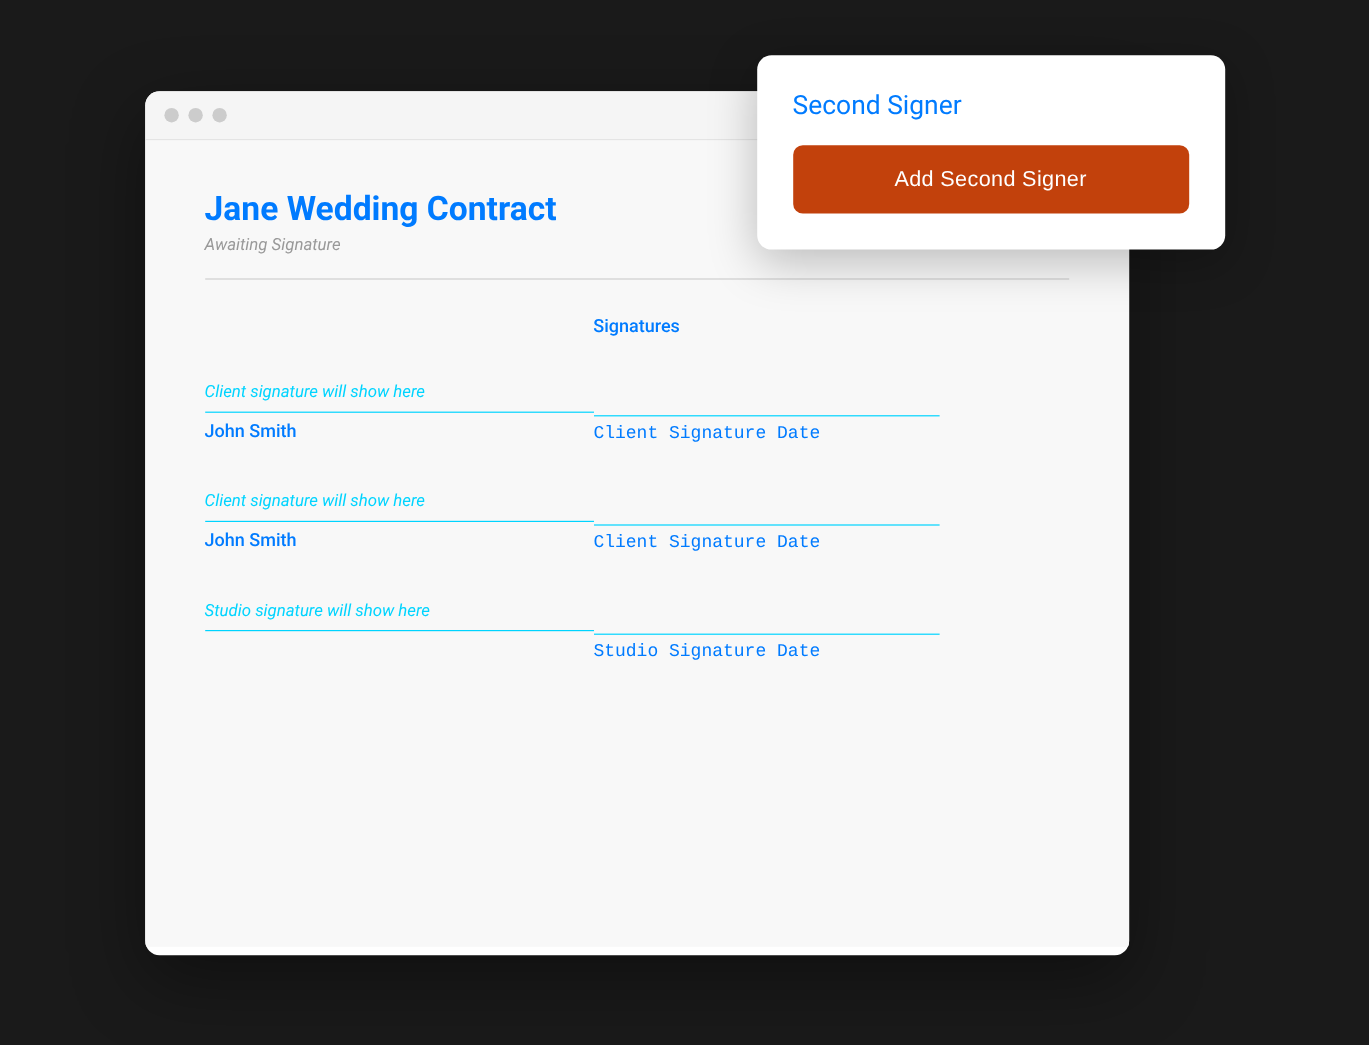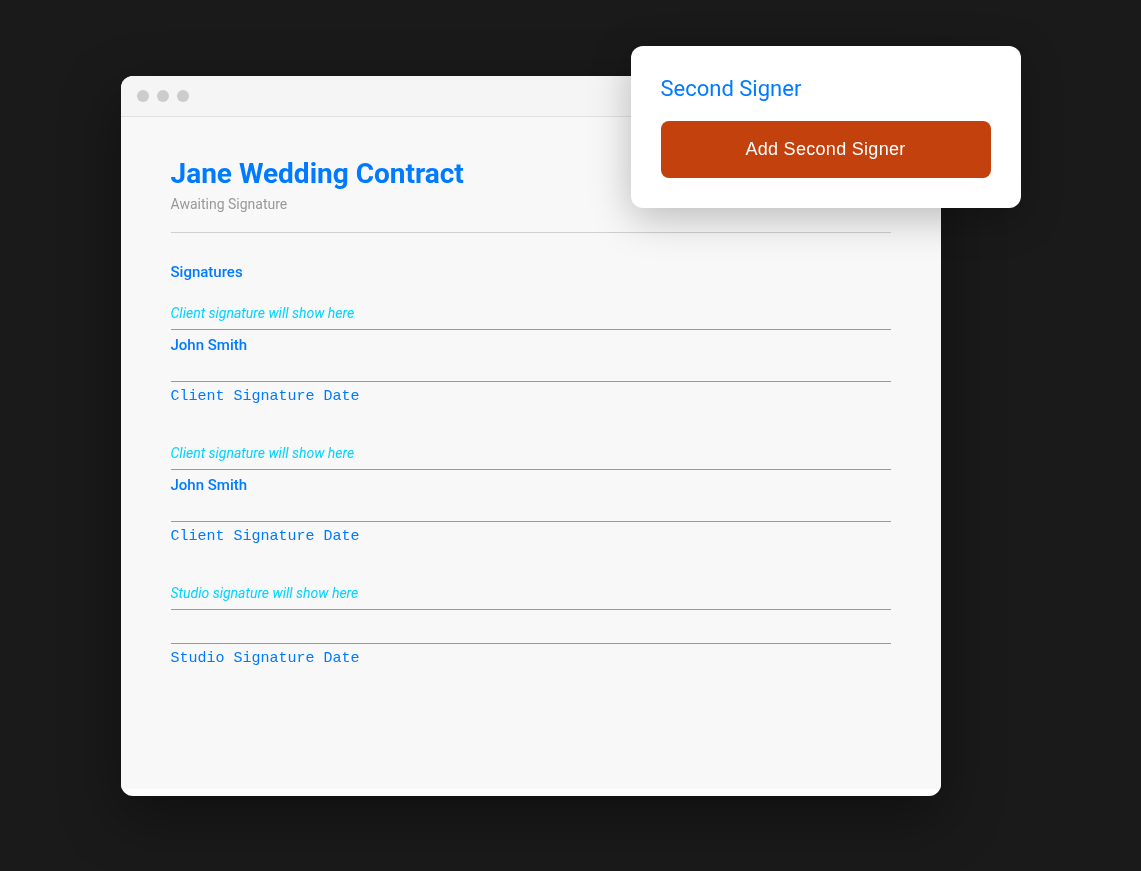--- a/index.html
+++ b/index.html
@@ -58,40 +58,41 @@
       font-size: 28px;
       font-weight: 700;
       color: #007bff;
       margin-bottom: 6px;
     }
 
     .contract-status {
       font-size: 14px;
       color: #999;
       margin-bottom: 20px;
+      font-style: italic;
     }
 
     .divider {
       border: none;
       border-top: 1px solid #d0d0d0;
       margin-bottom: 30px;
     }
 
     .signatures-label {
       font-size: 15px;
       color: #007bff;
       font-weight: 500;
-      margin-bottom: 24px;
+      margin-bottom: 38px;
+      text-align: center;
     }
 
     .signature-row {
       display: flex;
       justify-content: flex-start;
       margin-bottom: 40px;
-      flex-direction: column;
     }
 
     .signature-block {
       flex: 0 0 45%;
     }
 
     .sig-placeholder {
       font-size: 14px;
       color: #00d4ff;
       font-style: italic;

